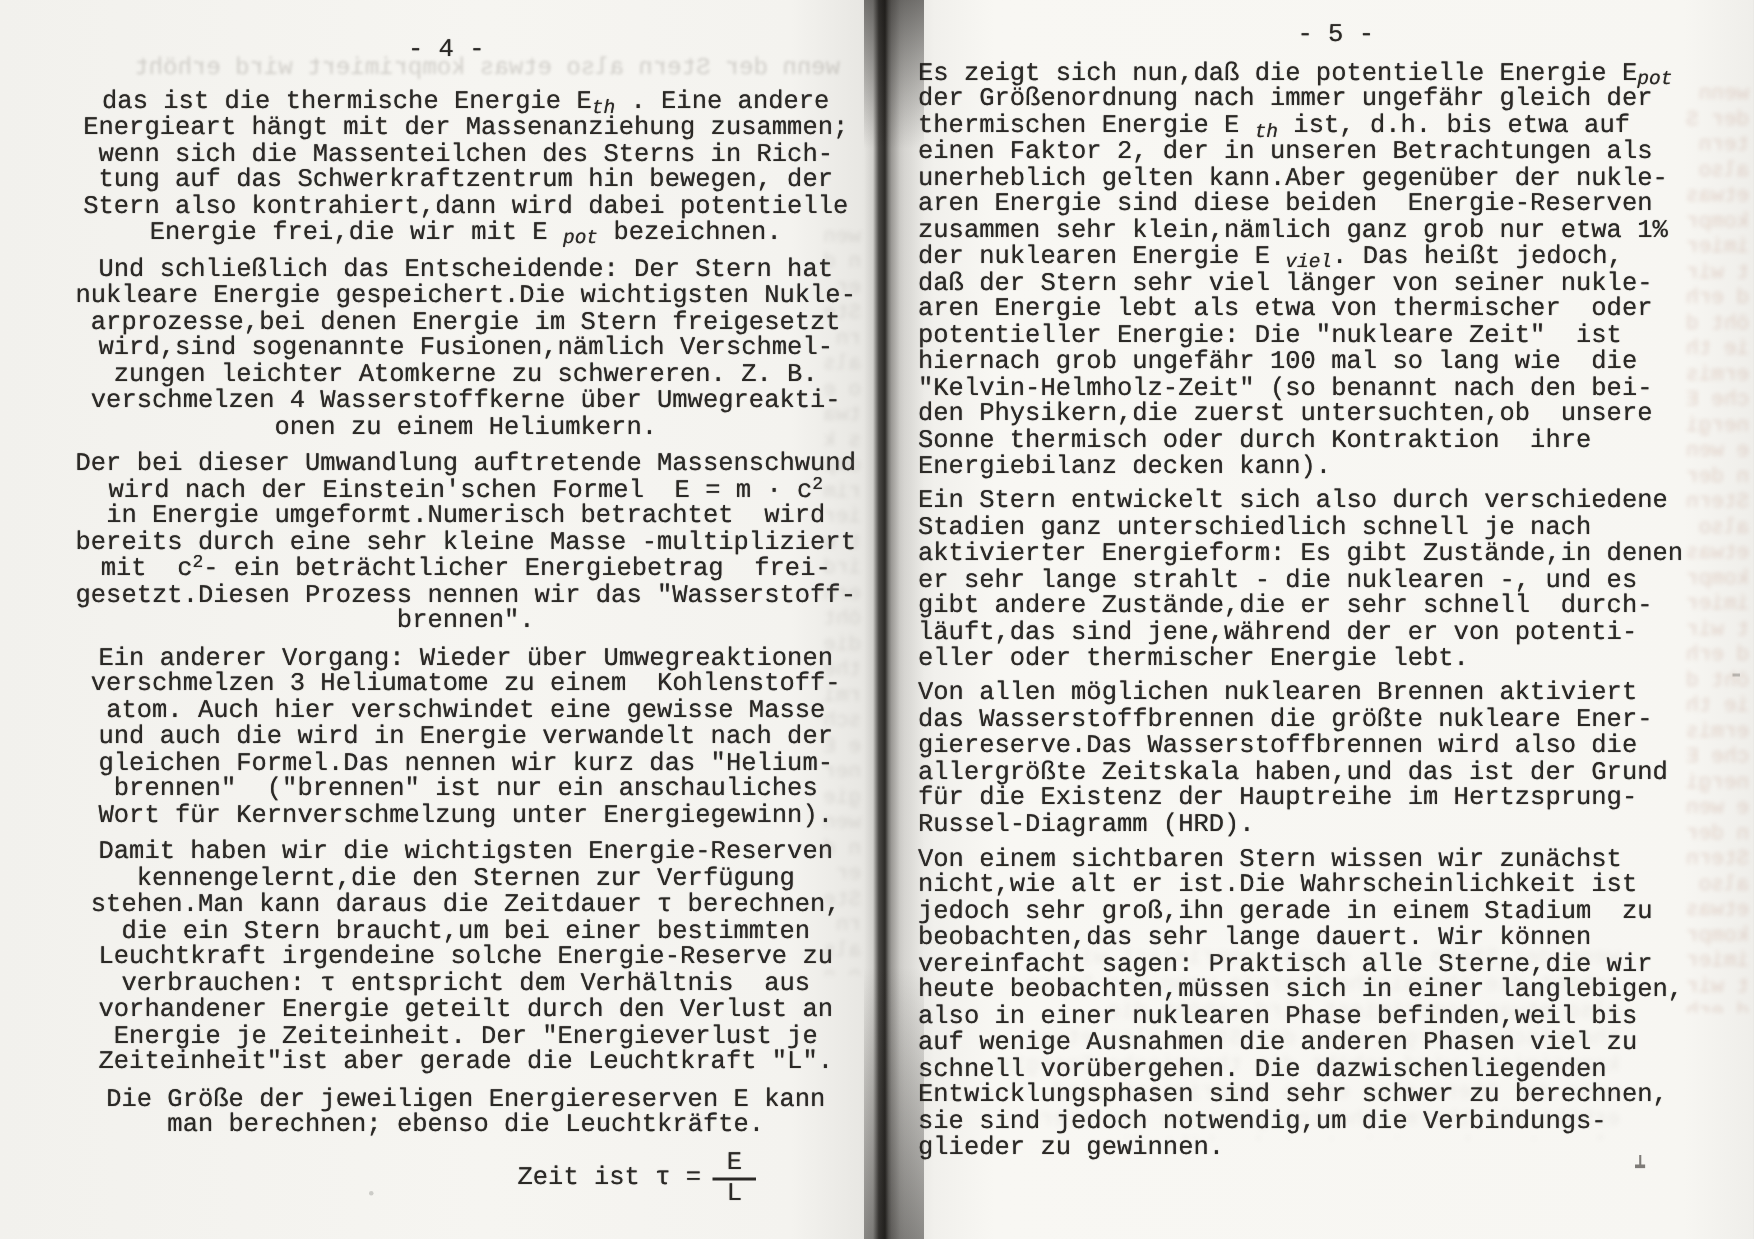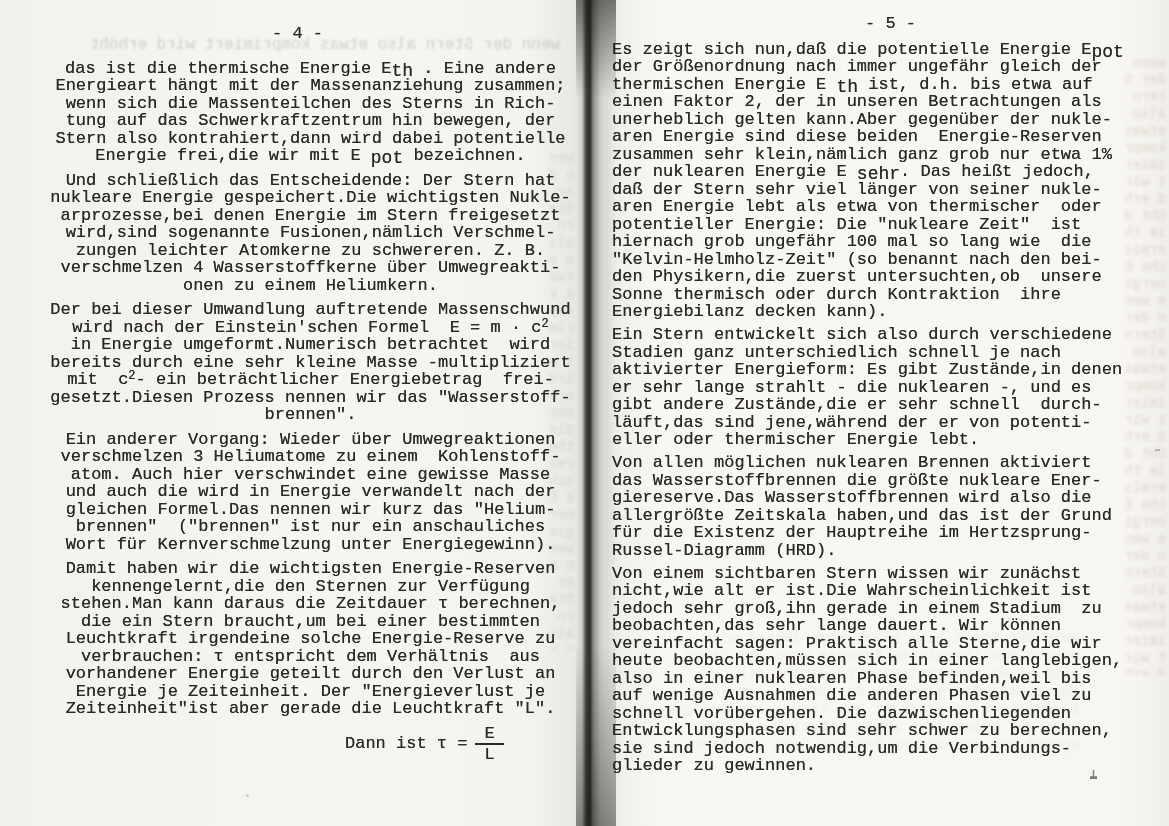--- a/index.html
+++ b/index.html
@@ -21,21 +21,21 @@
   .page-right{
     left:593px;width:576px;padding:15px 0 0 19px;
     background:linear-gradient(to right,#c9c7c3 0px,#e4e3df 10px,#f1f0ec 30px,#f8f7f3 70px,#f7f6f2 92%,#efeeea 100%);
   }
   .page-header{white-space:pre;margin-bottom:17px;}
   .page-left .page-header{margin-left:237px;}
   .page-right .page-header{margin-left:253px;margin-bottom:8px;}
   .para{white-space:pre;}
   .page-left .para{margin-bottom:7px;text-align:center;}
   .page-right .para{margin-bottom:5.5px;}
-  sub{font-size:18px;vertical-align:-3px;line-height:0;}
+  sub{font-size:13px;vertical-align:-3px;line-height:0;font-style:italic;}
   sup{font-size:12px;vertical-align:5px;line-height:0;}
   .formula{
     display:flex;align-items:center;margin-left:310px;margin-top:4px;
     white-space:pre;
   }
   .frac{display:inline-flex;flex-direction:column;align-items:center;margin-left:8px;}
   .frac .num{padding:0 9px 1px 9px;}
   .frac .den{border-top:2px solid #2b2926;padding:1px 9px 0 9px;}
   .gutter{
     position:absolute;left:576px;top:0;width:40px;height:826px;pointer-events:none;
@@ -107,35 +107,37 @@
 Wort für Kernverschmelzung unter Energiegewinn).</div>
         <div class="para">Damit haben wir die wichtigsten Energie-Reserven
 kennengelernt,die den Sternen zur Verfügung
 stehen.Man kann daraus die Zeitdauer τ berechnen,
 die ein Stern braucht,um bei einer bestimmten
 Leuchtkraft irgendeine solche Energie-Reserve zu
 verbrauchen: τ entspricht dem Verhältnis  aus
 vorhandener Energie geteilt durch den Verlust an
 Energie je Zeiteinheit. Der "Energieverlust je
 Zeiteinheit"ist aber gerade die Leuchtkraft "L".</div>
-        <div class="formula"><span class="f-pre">Dann ist τ =</span><span class="frac"><span class="num">E</span><span class="den">L</span></span></div>
+        <div class="para">Die Größe der jeweiligen Energiereserven E kann
+man berechnen; ebenso die Leuchtkräfte.</div>
+        <div class="formula"><span class="f-pre">Zeit ist τ =</span><span class="frac"><span class="num">E</span><span class="den">L</span></span></div>
       </div>
   </div>
 
   <div class="page page-right">
     <div class="page-header">- 5 -</div>
     <div id="blocks-1">
         <div class="para">Es zeigt sich nun,daß die potentielle Energie E<sub>pot</sub>
 der Größenordnung nach immer ungefähr gleich der
 thermischen Energie E <sub>th</sub> ist, d.h. bis etwa auf
 einen Faktor 2, der in unseren Betrachtungen als
 unerheblich gelten kann.Aber gegenüber der nukle-
 aren Energie sind diese beiden  Energie-Reserven
 zusammen sehr klein,nämlich ganz grob nur etwa 1%
-der nuklearen Energie E <sub>sehr</sub>. Das heißt jedoch,
+der nuklearen Energie E <sub>viel</sub>. Das heißt jedoch,
 daß der Stern sehr viel länger von seiner nukle-
 aren Energie lebt als etwa von thermischer  oder
 potentieller Energie: Die "nukleare Zeit"  ist
 hiernach grob ungefähr 100 mal so lang wie  die
 "Kelvin-Helmholz-Zeit" (so benannt nach den bei-
 den Physikern,die zuerst untersuchten,ob  unsere
 Sonne thermisch oder durch Kontraktion  ihre
 Energiebilanz decken kann).</div>
         <div class="para">Ein Stern entwickelt sich also durch verschiedene
 Stadien ganz unterschiedlich schnell je nach

